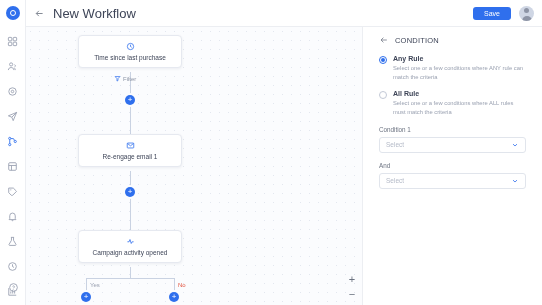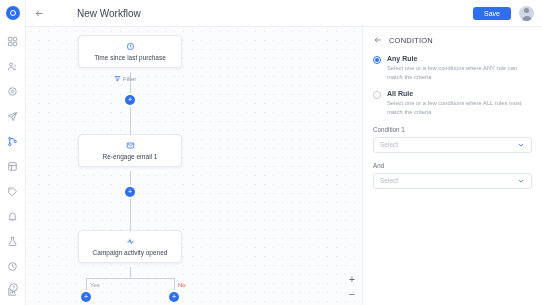--- a/index.html
+++ b/index.html
@@ -51,21 +51,21 @@
 
   
   .topbar {
     height: 27px; background: #ffffff;
     border-bottom: 1px solid #eceef2;
     display: flex; align-items: center;
     padding: 0 8px;
     flex: 0 0 27px;
   }
   .back-arrow { color: #6b7280; margin-right: 8px; display: flex; align-items: center; }
-  .wf-title { font-size: 10px; color: #3d4457; font-weight: 400; margin-left: 24px; }
+  .wf-title { font-size: 13px; color: #3d4457; font-weight: 400; }
   .topbar-spacer { flex: 1; }
   .save-btn {
     background: #2f6fed; color: #fff; border: none;
     border-radius: 3px; font-size: 7px; padding: 3px 11px;
     font-family: "Liberation Sans", sans-serif;
     cursor: pointer;
   }
   .avatar {
     width: 15px; height: 15px; border-radius: 50%;
     background: #cfd6e4; margin-left: 8px;
@@ -116,21 +116,21 @@
   .branch-line { position: absolute; background: #c9d2e2; }
 
   .canvas-controls { position: absolute; right: 5px; bottom: 5px; display: flex; flex-direction: column; gap: 4px; }
   .ctrl-btn { color: #6b7280; font-size: 11px; line-height: 1; cursor: pointer; width: 10px; text-align: center; }
 
   
   .panel {
     width: 180px; flex: 0 0 180px;
     background: #fff;
     border-left: 1px solid #eceef2;
-    padding: 8px 10px;
+    padding: 8px 16px;
   }
   .panel-head { display: flex; align-items: center; gap: 6px; margin-bottom: 10px; }
   .panel-head .arrow { color: #6b7280; display: flex; }
   .panel-title { font-size: 7.5px; color: #3d4457; letter-spacing: .2px; }
 
   .radio-row { display: flex; gap: 6px; margin-bottom: 9px; align-items: flex-start; }
   .radio {
     width: 8px; height: 8px; border-radius: 50%;
     border: 1px solid #c3c9d6; margin-top: 1px; flex: 0 0 8px;
     display: flex; align-items: center; justify-content: center; background: #fff;

